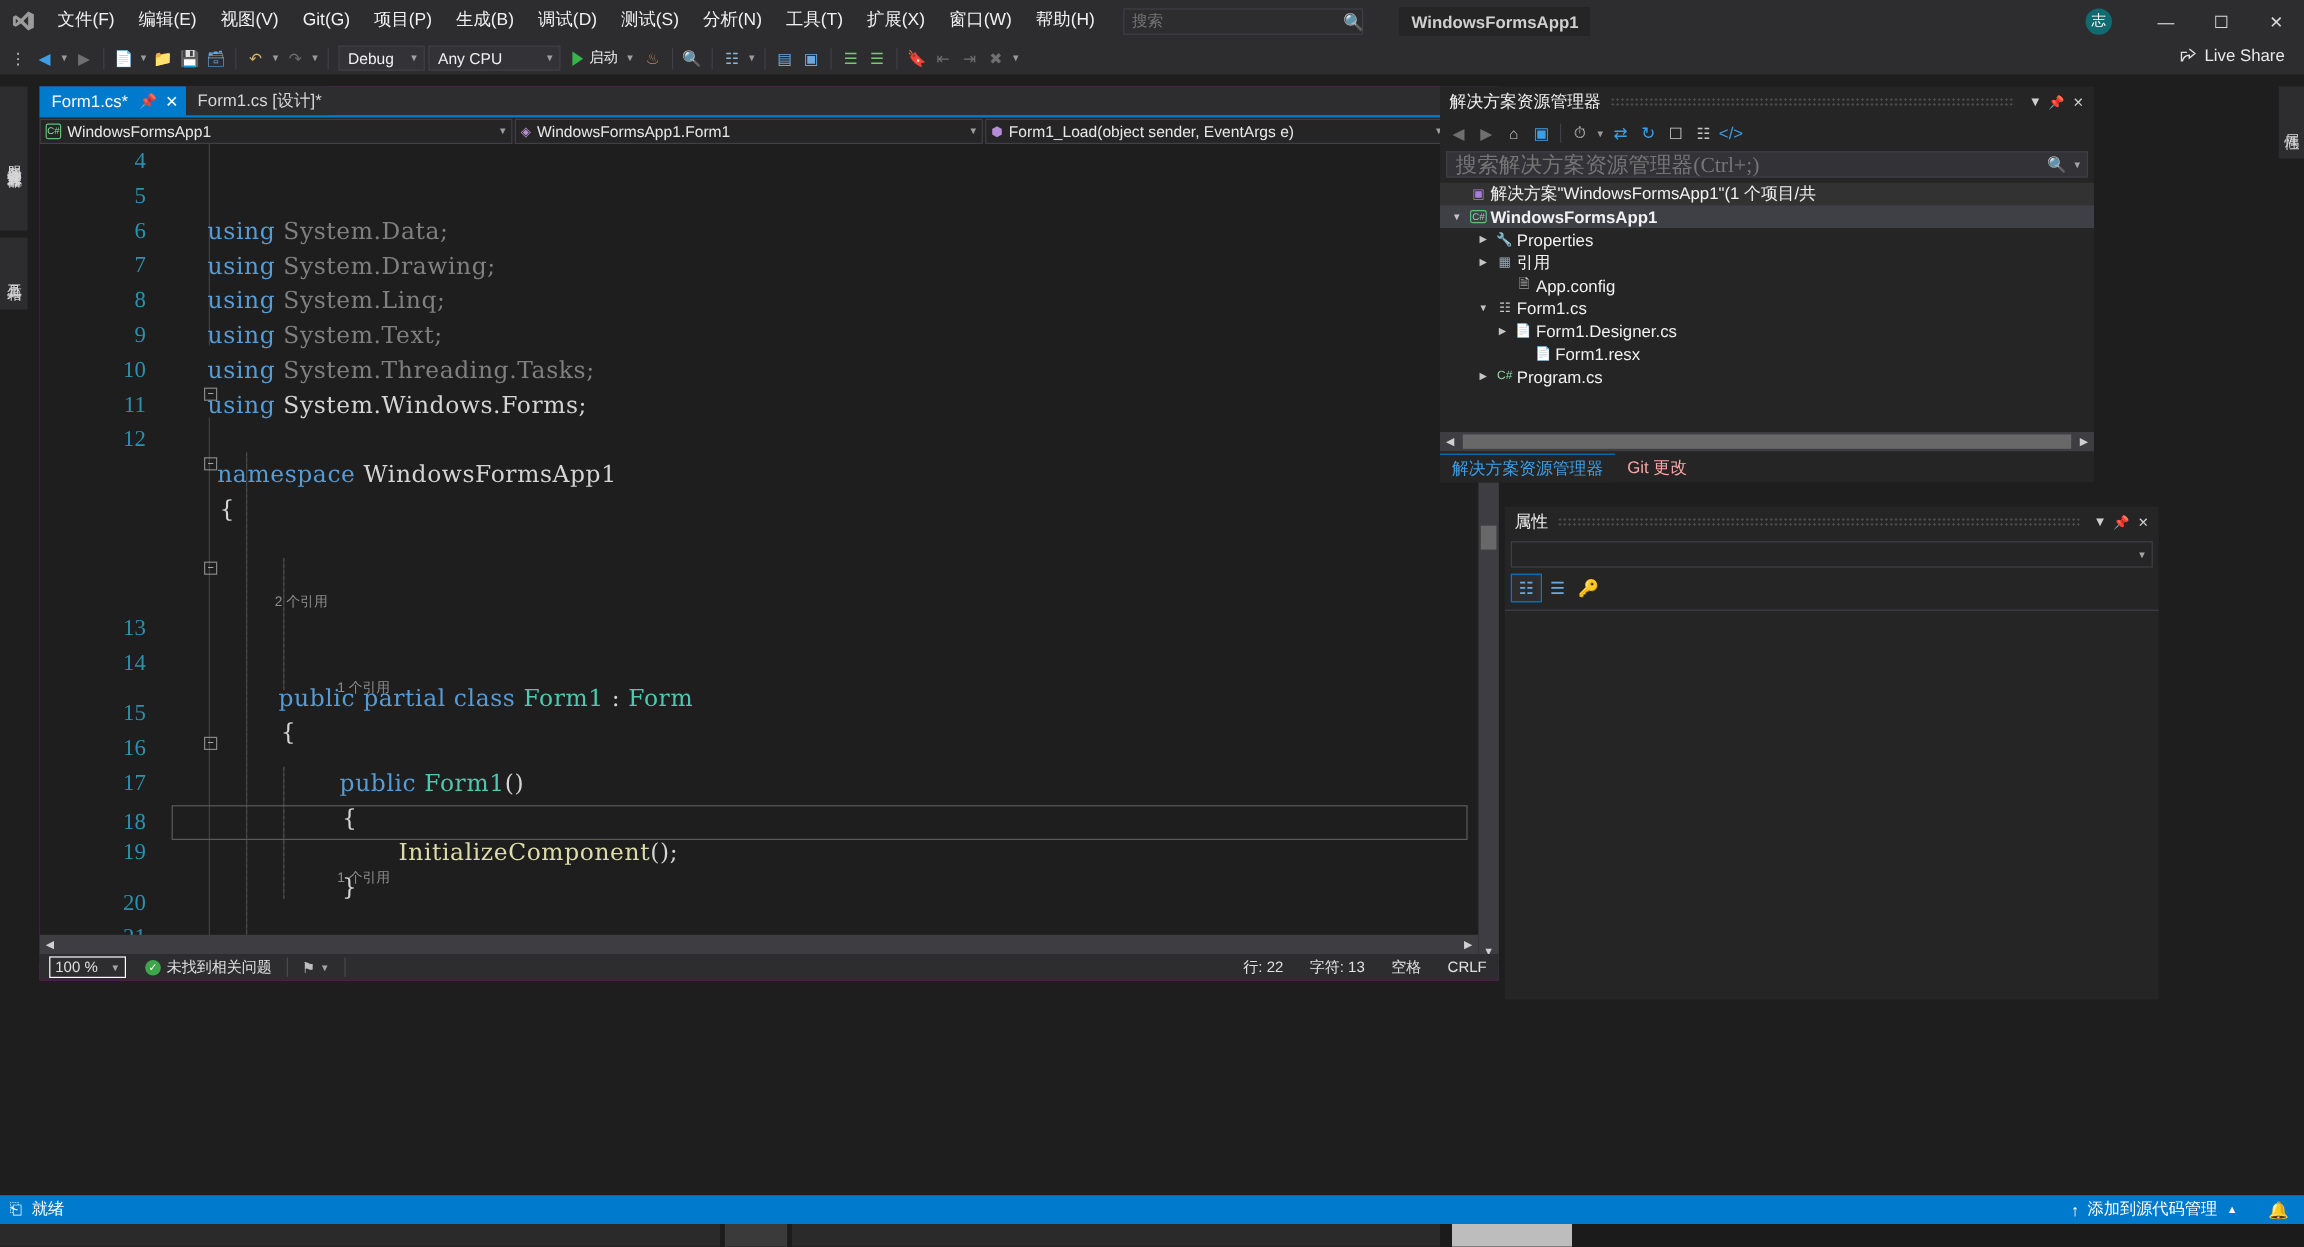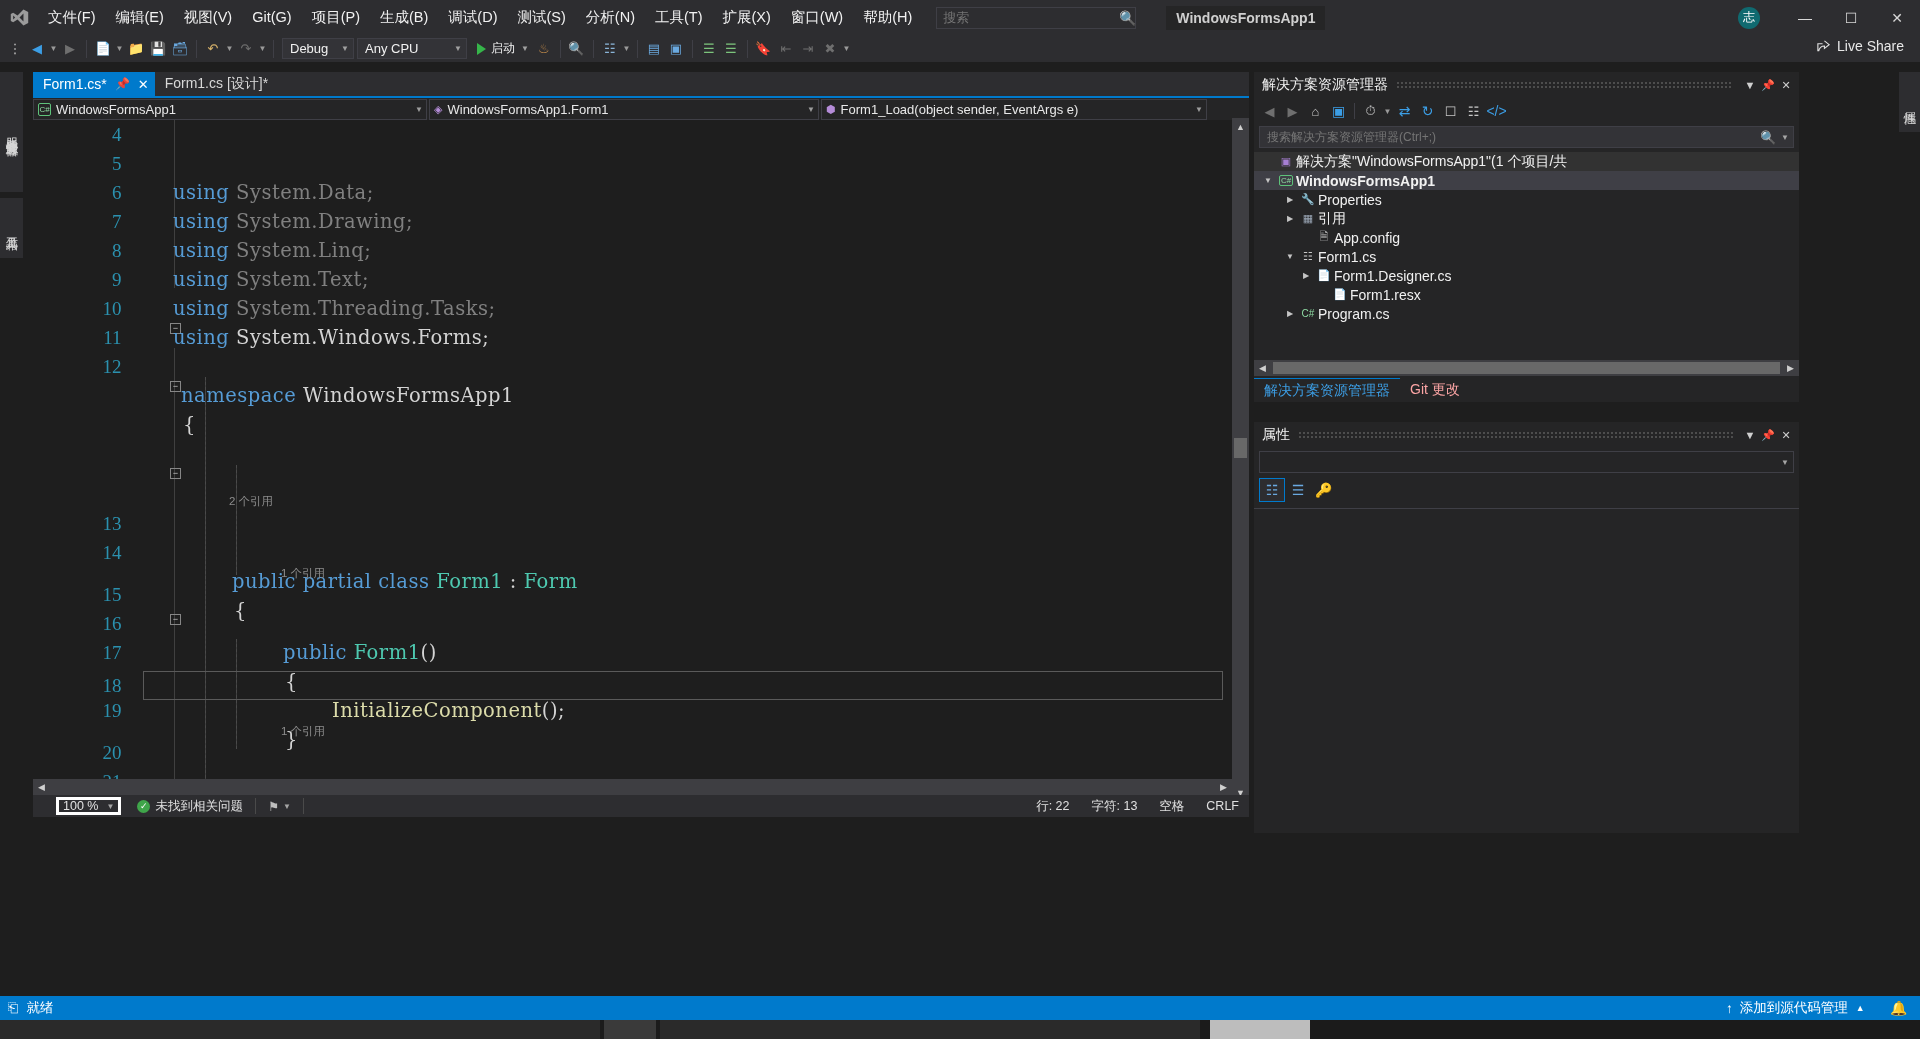--- a/index.html
+++ b/index.html
@@ -99,44 +99,44 @@
   #code-vscroll .up,#code-vscroll .dn{ height:17px; color:#cfcfcf; font-size:9px;
     display:flex; align-items:center; justify-content:center; }
   #code-vscroll .thumb{ position:absolute; left:2px; width:13px; top:320px; height:20px; background:#686868; }
   #code-hscroll{ position:absolute; left:0; bottom:22px; width:1199px; height:16px; background:#3e3e42;
     display:flex; align-items:center; }
   #code-hscroll .lf,#code-hscroll .rt{ width:17px; color:#cfcfcf; font-size:9px; text-align:center; }
 
   
   #ed-status{ position:absolute; left:0; bottom:0; width:1216px; height:22px;
     background:#2d2d30; display:flex; align-items:center; font-size:12.5px; color:#e0e0e0; }
-  #zoom-combo{ margin-left:23px; height:18px; border:3px solid #ffffff; display:flex;
+  #zoom-combo{ margin-left:8px; height:18px; border:1px solid #ffffff; display:flex;
     align-items:center; padding:0 4px; min-width:64px; }
   #zoom-combo .zc{ margin-left:auto; font-size:8px; color:#a5a5a5; padding-left:8px; }
   #issue-ok{ margin-left:16px; display:flex; align-items:center; }
   .check{ width:13px;height:13px;border-radius:50%;background:#3fa54a;color:#fff;font-size:9px;
     display:flex;align-items:center;justify-content:center;margin-right:5px; }
   .st-sep{ width:1px;height:16px;background:#4a4a4a;margin:0 12px; }
   #ed-status-right{ margin-left:auto; display:flex; align-items:center; padding-right:10px; }
   #ed-status-right>div{ margin-left:22px; }
 
   
-  #solexp{ position:absolute; left:1254px; top:72px; width:545px; height:330px; background:#252526; }
+  #solexp{ position:absolute; left:1200px; top:72px; width:545px; height:330px; background:#252526; }
   .pnl-head{ height:26px; display:flex; align-items:center; padding:0 4px 0 8px; font-size:14px; color:#f1f1f1; }
   .pnl-head .dots{ flex:1; height:8px; margin:0 8px;
     background-image:radial-gradient(#4d4d4d 1px, transparent 1px); background-size:4px 4px; }
   .pnl-btn{ width:18px;height:20px;display:flex;align-items:center;justify-content:center;
     color:#cfcfcf;font-size:11px; }
   #solexp-toolbar{ height:26px; display:flex; align-items:center; padding-left:4px; }
   .se-ico{ width:23px;height:22px;display:flex;align-items:center;justify-content:center;font-size:13px;color:#c6c6c6; }
   .se-ico.blue{ color:#3c9ee5; font-size:14px; }
   #solexp-search{ height:22px; margin:2px 5px 0 5px; background:#333337; border:1px solid #3f3f46;
     display:flex; align-items:center; padding:0 4px 0 7px; }
   #solexp-search input{ flex:1; background:transparent;border:none;outline:none;color:#a0a0a0;
-    font-size:12px; font-family:Liberation Sans, sans-serif; }
+    font-size:18px; font-family:Liberation Serif, serif; }
   #tree{ position:absolute; left:0; top:80px; width:545px; height:192px; overflow:hidden; }
   .trow{ height:19px; display:flex; align-items:center; font-size:14px; color:#f1f1f1; white-space:nowrap; }
   .trow.sel{ background:#3f3f46; }
   .trow.sol{ background:#323232; }
   .tw{ width:16px; text-align:center; color:#c5c5c5; font-size:8px; }
   .tico{ width:20px; display:flex; align-items:center; justify-content:center; font-size:11px; }
   #tree-hscroll{ position:absolute; left:0; top:288px; width:545px; height:16px; background:#3e3e42;
     display:flex; align-items:center; }
   #tree-hscroll .lf,#tree-hscroll .rt{ width:17px;text-align:center;color:#cfcfcf;font-size:9px; }
   #tree-hscroll .thumb{ flex:1; height:12px; background:#686868; margin:0 2px; }

